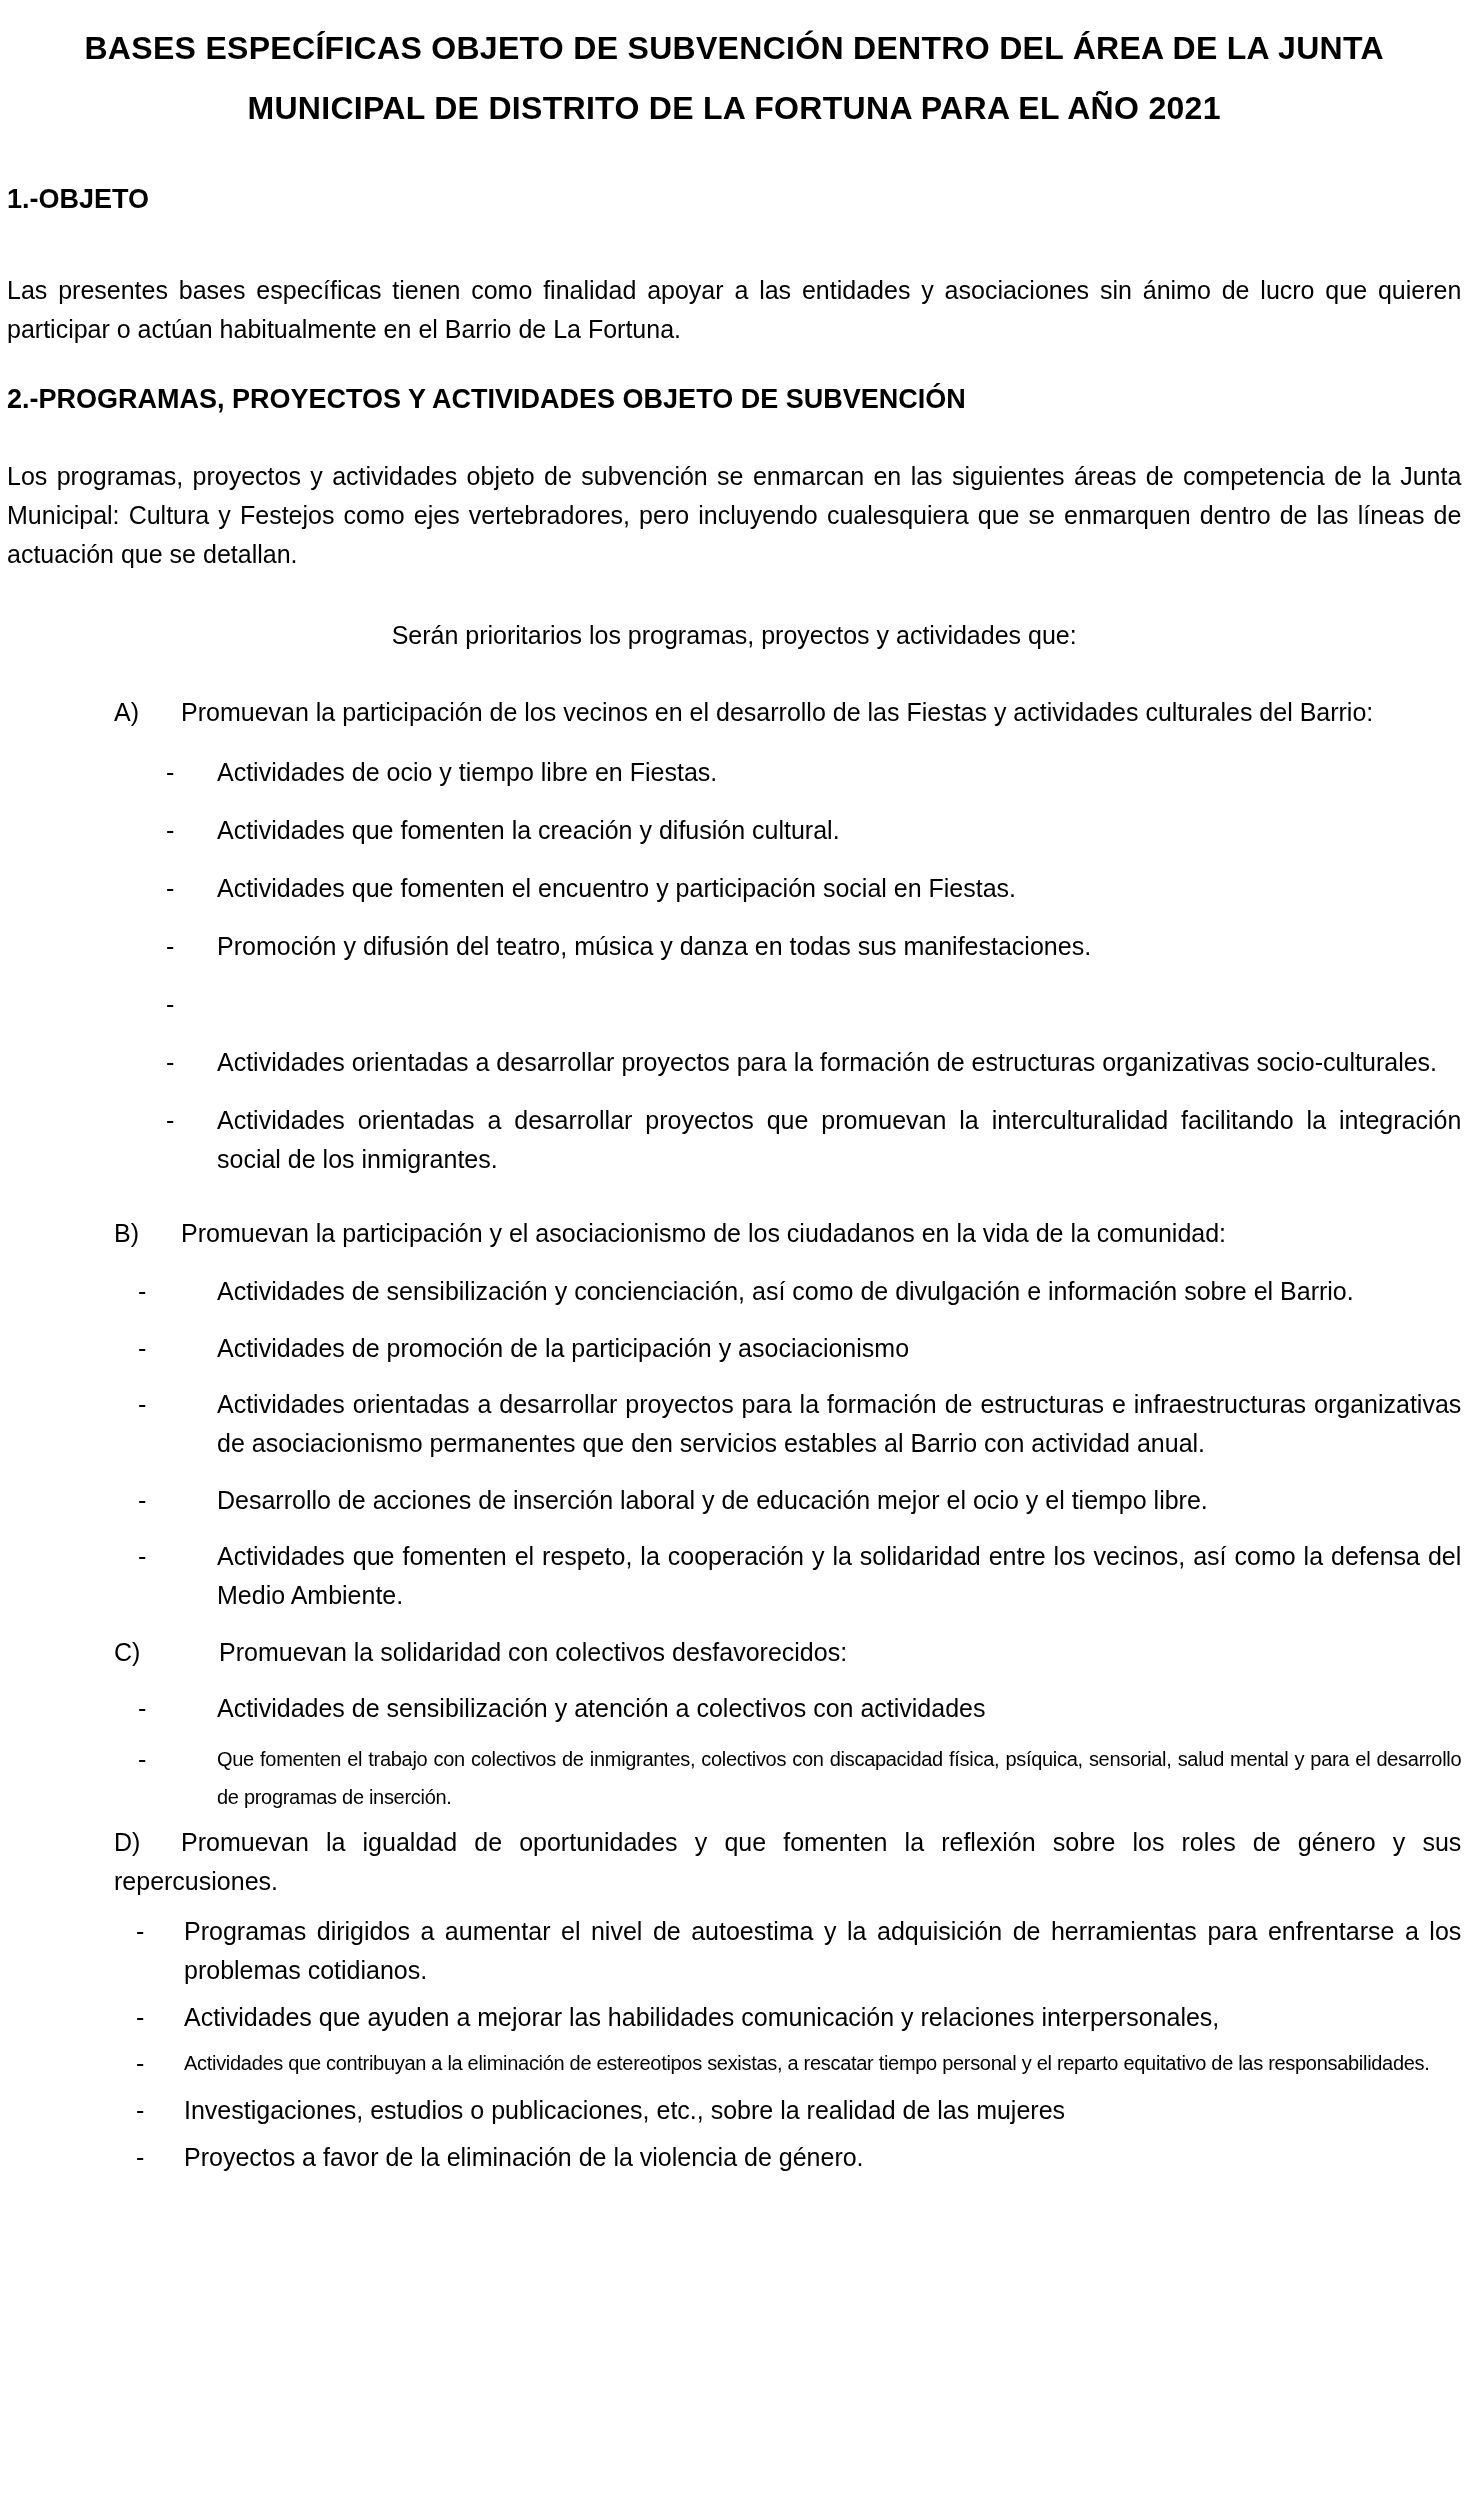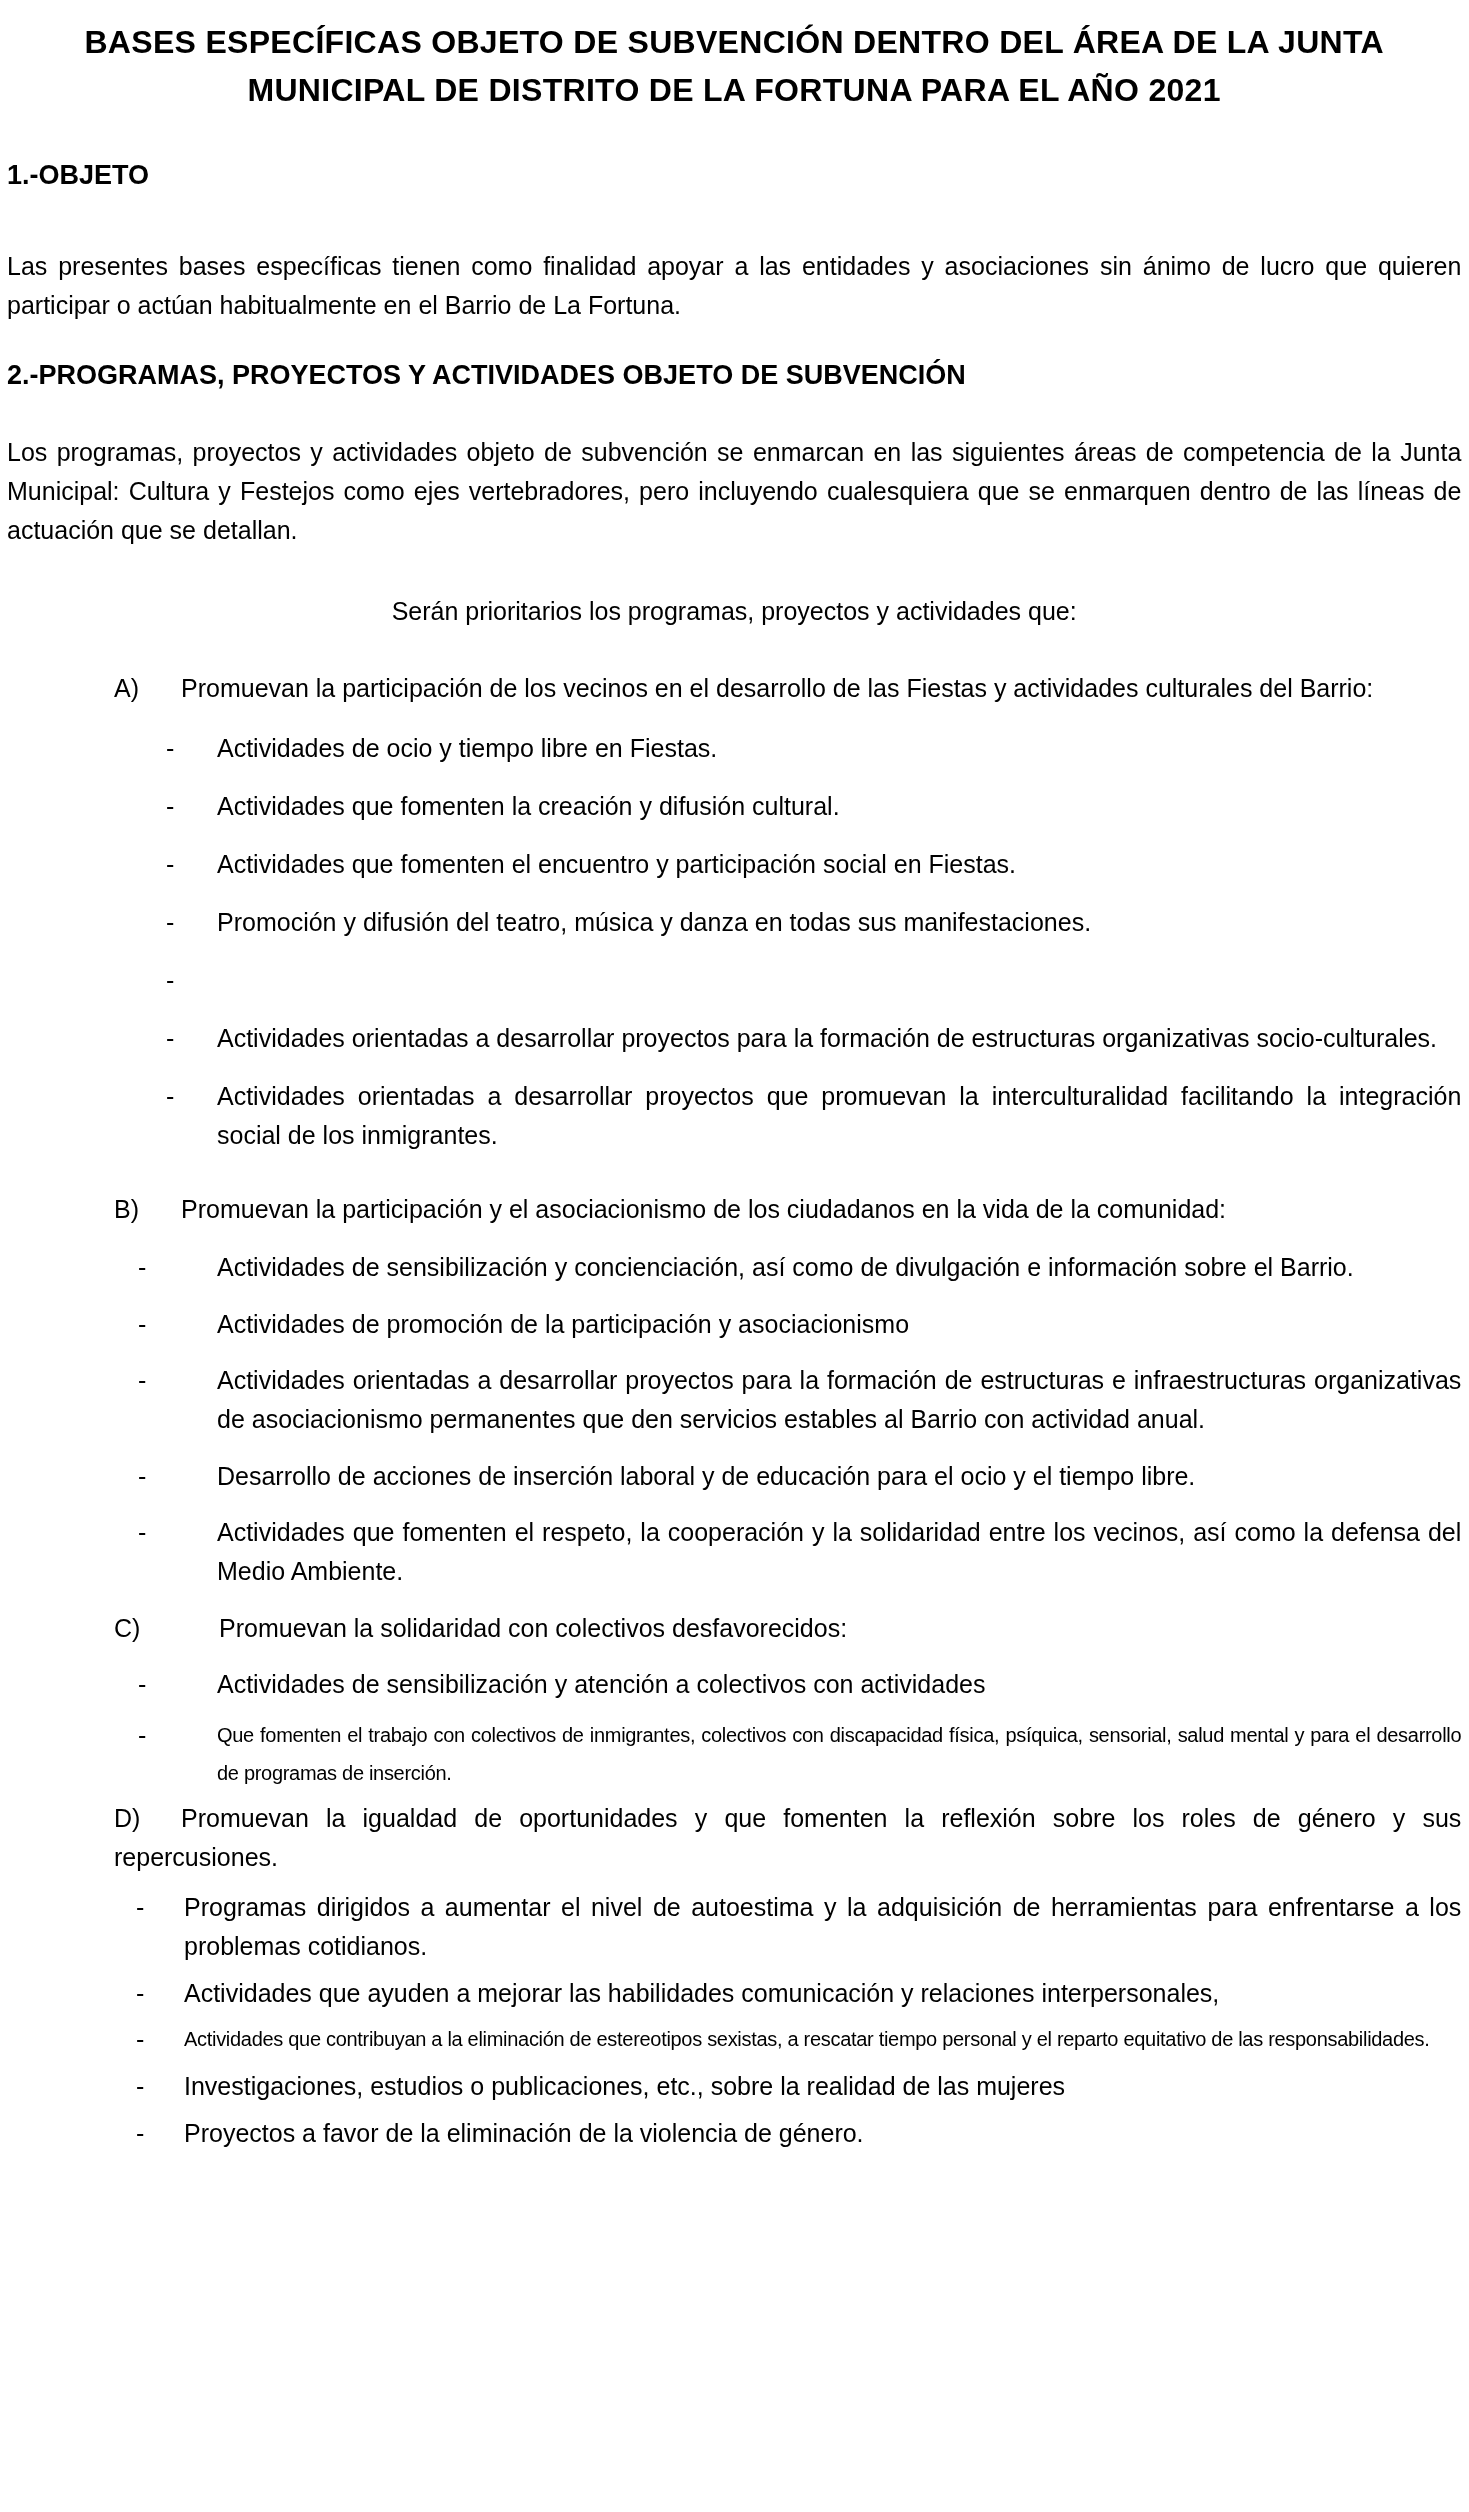--- a/index.html
+++ b/index.html
@@ -5,21 +5,21 @@
   html,body{margin:0;padding:0;background:#fff;}
   body{
     width:1470px;height:2512px;overflow:hidden;
     color:#000;
     font-family:"Liberation Sans",sans-serif;
     font-size:25px;line-height:39px;
     -webkit-font-smoothing:antialiased;
   }
   .page{padding:17.5px 8.7px 0 7px;}
   .doc-title{
-    font-weight:bold;font-size:32px;line-height:48px;
+    font-weight:bold;font-size:32px;line-height:60px;
     text-align:center;margin:0 24.5px 42px 24.5px;letter-spacing:0.3px;
   }
   .heading{font-weight:bold;font-size:27px;line-height:39px;margin:0;}
   .h1{margin-bottom:52px;}
   .h2{margin-bottom:38px;}
   .para{margin:0;text-align:justify;}
   .p-after-h1{margin-bottom:31.5px;}
   .p-body{margin-bottom:42px;}
   .p-intro{margin-bottom:38px;text-align:center;}
   
@@ -106,21 +106,21 @@
     <div class="item">
         <span class="marker">-</span>
         <div class="txt">Actividades de promoción de la participación y asociacionismo</div>
       </div>
     <div class="item">
         <span class="marker">-</span>
         <div class="txt">Actividades orientadas a desarrollar proyectos para la formación de estructuras e infraestructuras organizativas de asociacionismo permanentes que den servicios estables al Barrio con actividad anual.</div>
       </div>
     <div class="item">
         <span class="marker">-</span>
-        <div class="txt">Desarrollo de acciones de inserción laboral y de educación para el ocio y el tiempo libre.</div>
+        <div class="txt">Desarrollo de acciones de inserción laboral y de educación mejor el ocio y el tiempo libre.</div>
       </div>
     <div class="item">
         <span class="marker">-</span>
         <div class="txt">Actividades que fomenten el respeto, la cooperación y la solidaridad entre los vecinos, así como la defensa del Medio Ambiente.</div>
       </div>
   </div>
 
   <p class="gintro gintro-c"><span class="glabel-wide">C)</span><span>Promuevan la solidaridad con colectivos desfavorecidos:</span></p>
   <div class="blist list-c gap-after-list-c">
     <div class="item">

